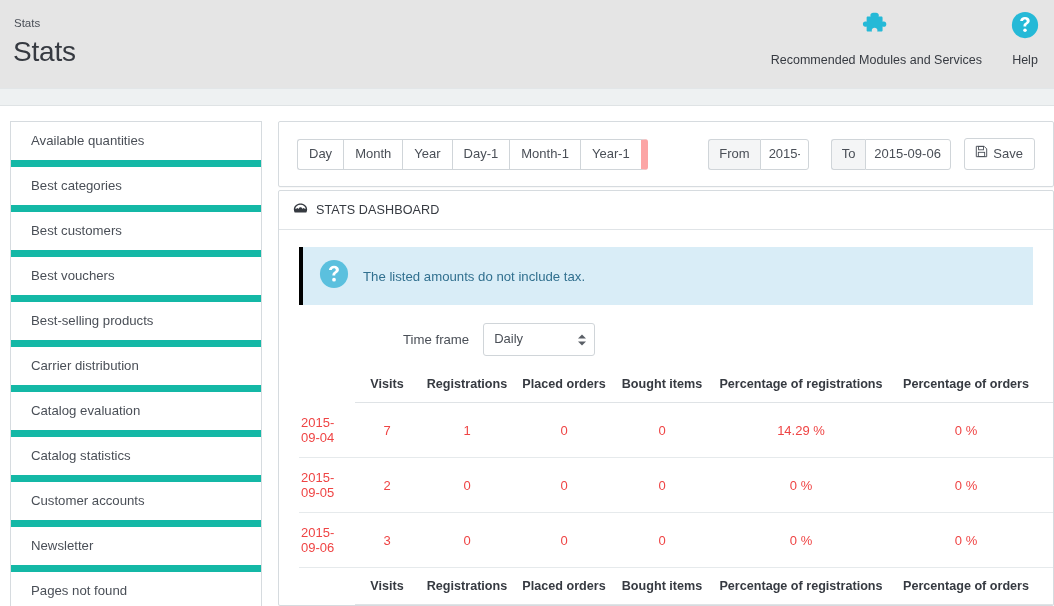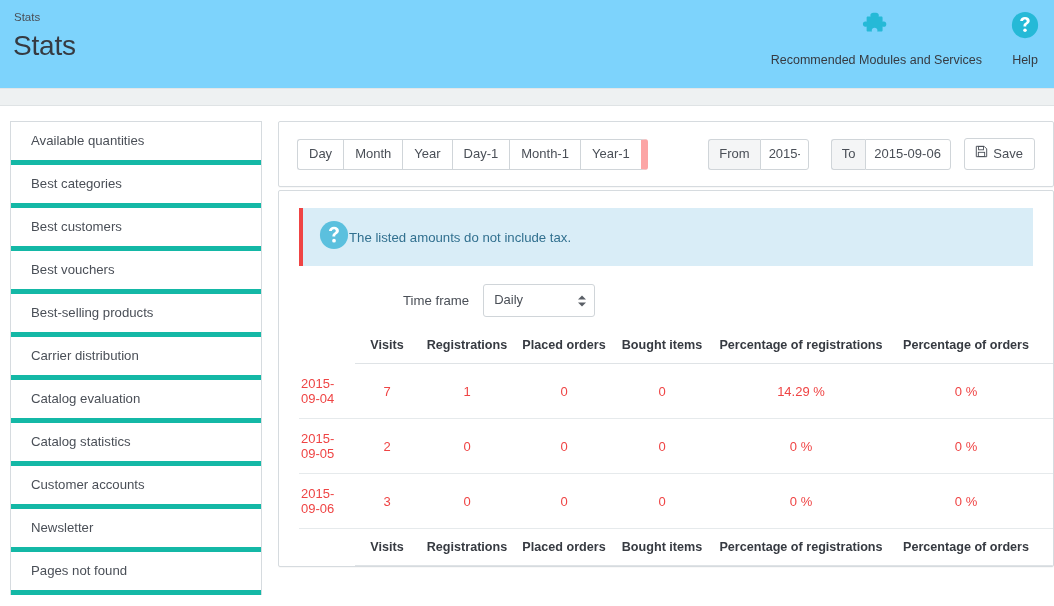--- a/index.html
+++ b/index.html
@@ -10,22 +10,22 @@
     background: #ffffff;
     font-family: "Liberation Sans", sans-serif;
     color: #363a41;
   }
   .page { position: relative; width: 1054px; height: 606px; overflow: hidden; }
 
   
   .header {
     position: relative;
     height: 88px;
-    background: #7dd3fc;
-    padding: 10px 0 0 0;
+    background: #e5e5e5;
+    padding: 16px 0 0 0;
   }
   .breadcrumb {
     margin-left: 14px;
     font-size: 11.5px;
     color: #4a4f57;
     line-height: 14px;
   }
   .page-title {
     margin-left: 13px;
     margin-top: 5px;
@@ -78,21 +78,21 @@
     margin-left: 10px;
     background: #ffffff;
     border: 1px solid #d6dbdf;
     border-bottom: none;
     flex: 0 0 auto;
   }
   .side-item {
     padding: 11px 0 11px 20px;
     font-size: 13.2px;
     color: #4a4f57;
-    border-bottom: 5px solid #14b8a6;
+    border-bottom: 7px solid #14b8a6;
     line-height: 16px;
     cursor: pointer;
     white-space: nowrap;
   }
 
   .content {
     flex: 1 1 auto;
     margin-left: 16px;
     min-width: 0;
   }
@@ -177,23 +177,24 @@
     padding: 11px 14px 11px 14px;
     border-bottom: 1px solid #e0e4e7;
     font-size: 12.6px;
     color: #363a41;
     letter-spacing: 0.1px;
   }
   .panel-body { padding: 17px 20px 0 20px; }
 
   .alert-info {
     background: #d9edf7;
-    border-left: 4px solid #ef4444;
+    border-left: 4px solid #000000;
     display: flex;
     align-items: center;
+    gap: 14px;
     padding: 12px 16px;
     margin: 0 0 18px 0;
   }
   .alert-info .alert-text {
     font-size: 13.2px;
     color: #31708f;
   }
 
   .timeframe-row {
     display: flex;
@@ -362,20 +363,29 @@
               </svg>
             </span>
             <span>Save</span>
           </button>
 
         </div>
       </div>
 
       <div class="panel dash-panel">
 
+        <div class="panel-head">
+          <span>
+            <svg width="15" height="13" viewBox="0 0 18 14">
+              <path fill="#363a41" d="M9 1C4.6 1 1 4.2 1 8.1c0 1.3.4 2.5 1 3.6h14c.6-1.1 1-2.3 1-3.6C17 4.2 13.4 1 9 1zm0 1.6c3.3 0 6 2.1 6.3 4.8h-1.8v-1h-1.2v1h-1.1C11 6.3 10.1 5.6 9 5.6S7 6.3 6.8 7.4H5.7v-1H4.5v1H2.7C3 4.7 5.7 2.6 9 2.6z"></path>
+              <path fill="#363a41" d="M9 8.9l3.8-2.3-2.7 3.4z"></path>
+            </svg>
+          </span>
+          <span>STATS DASHBOARD</span>
+        </div>
 
         <div class="panel-body">
 
           <div class="alert-info">
             <span>
               <svg width="30" height="30" viewBox="0 0 32 32">
                 <circle cx="16" cy="16" r="15" fill="#5bc0de"></circle>
                 <path fill="#ffffff" d="M16 7.2c-3 0-5.1 1.8-5.4 4.5h3.1c.2-1.1 1-1.9 2.2-1.9 1.2 0 2 .7 2 1.7 0 .8-.4 1.3-1.6 2.1-1.4.9-2 1.9-2 3.5v.6h3v-.4c0-1 .4-1.6 1.7-2.4 1.5-.9 2.2-2 2.2-3.5 0-2.4-2-4.2-5.2-4.2z"></path>
                 <circle cx="16" cy="22.1" r="2" fill="#ffffff"></circle>
               </svg>

